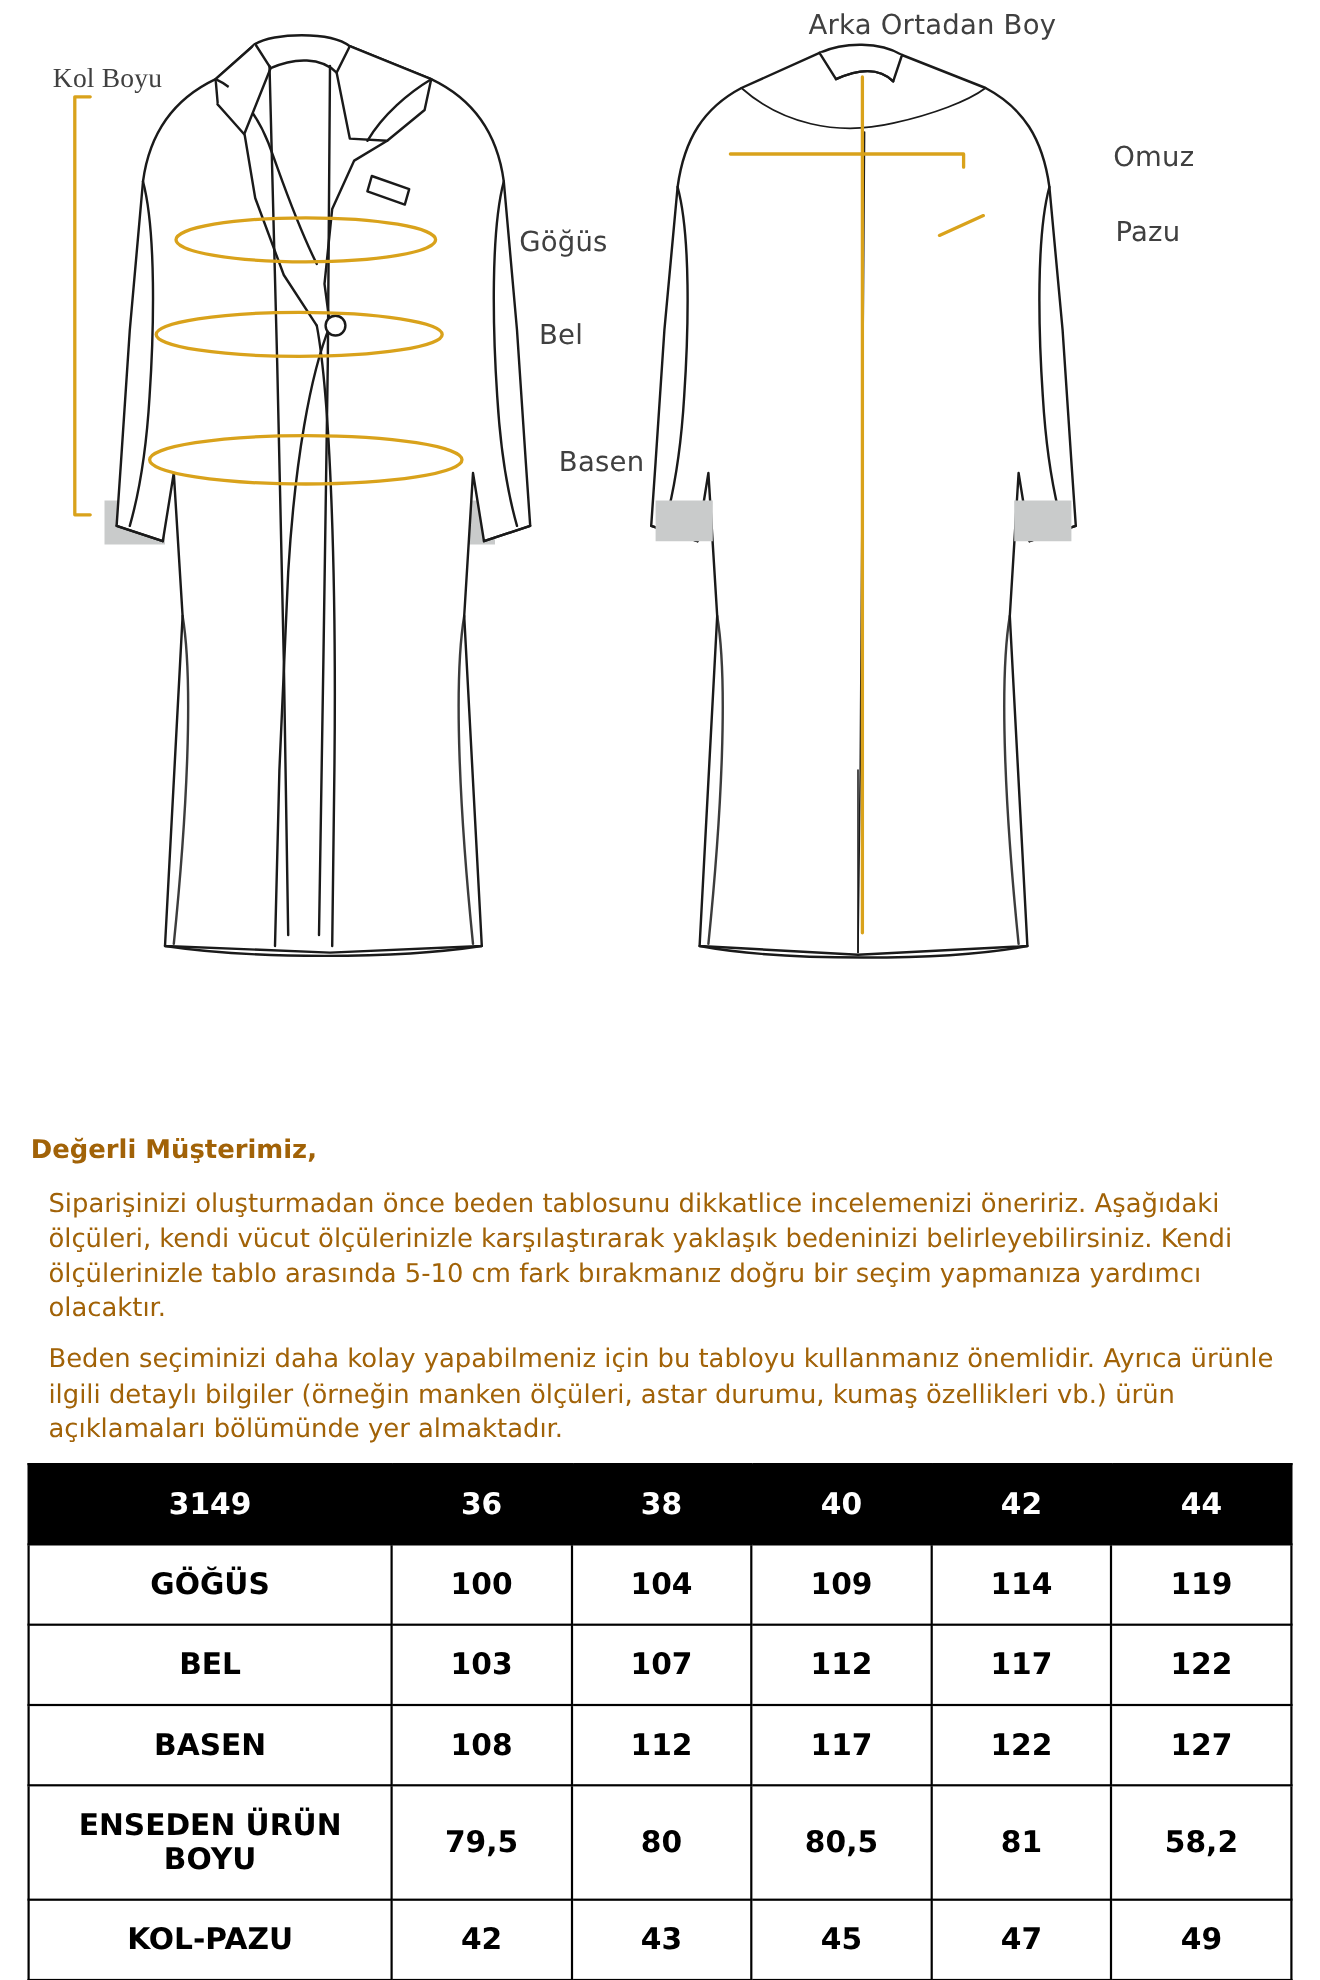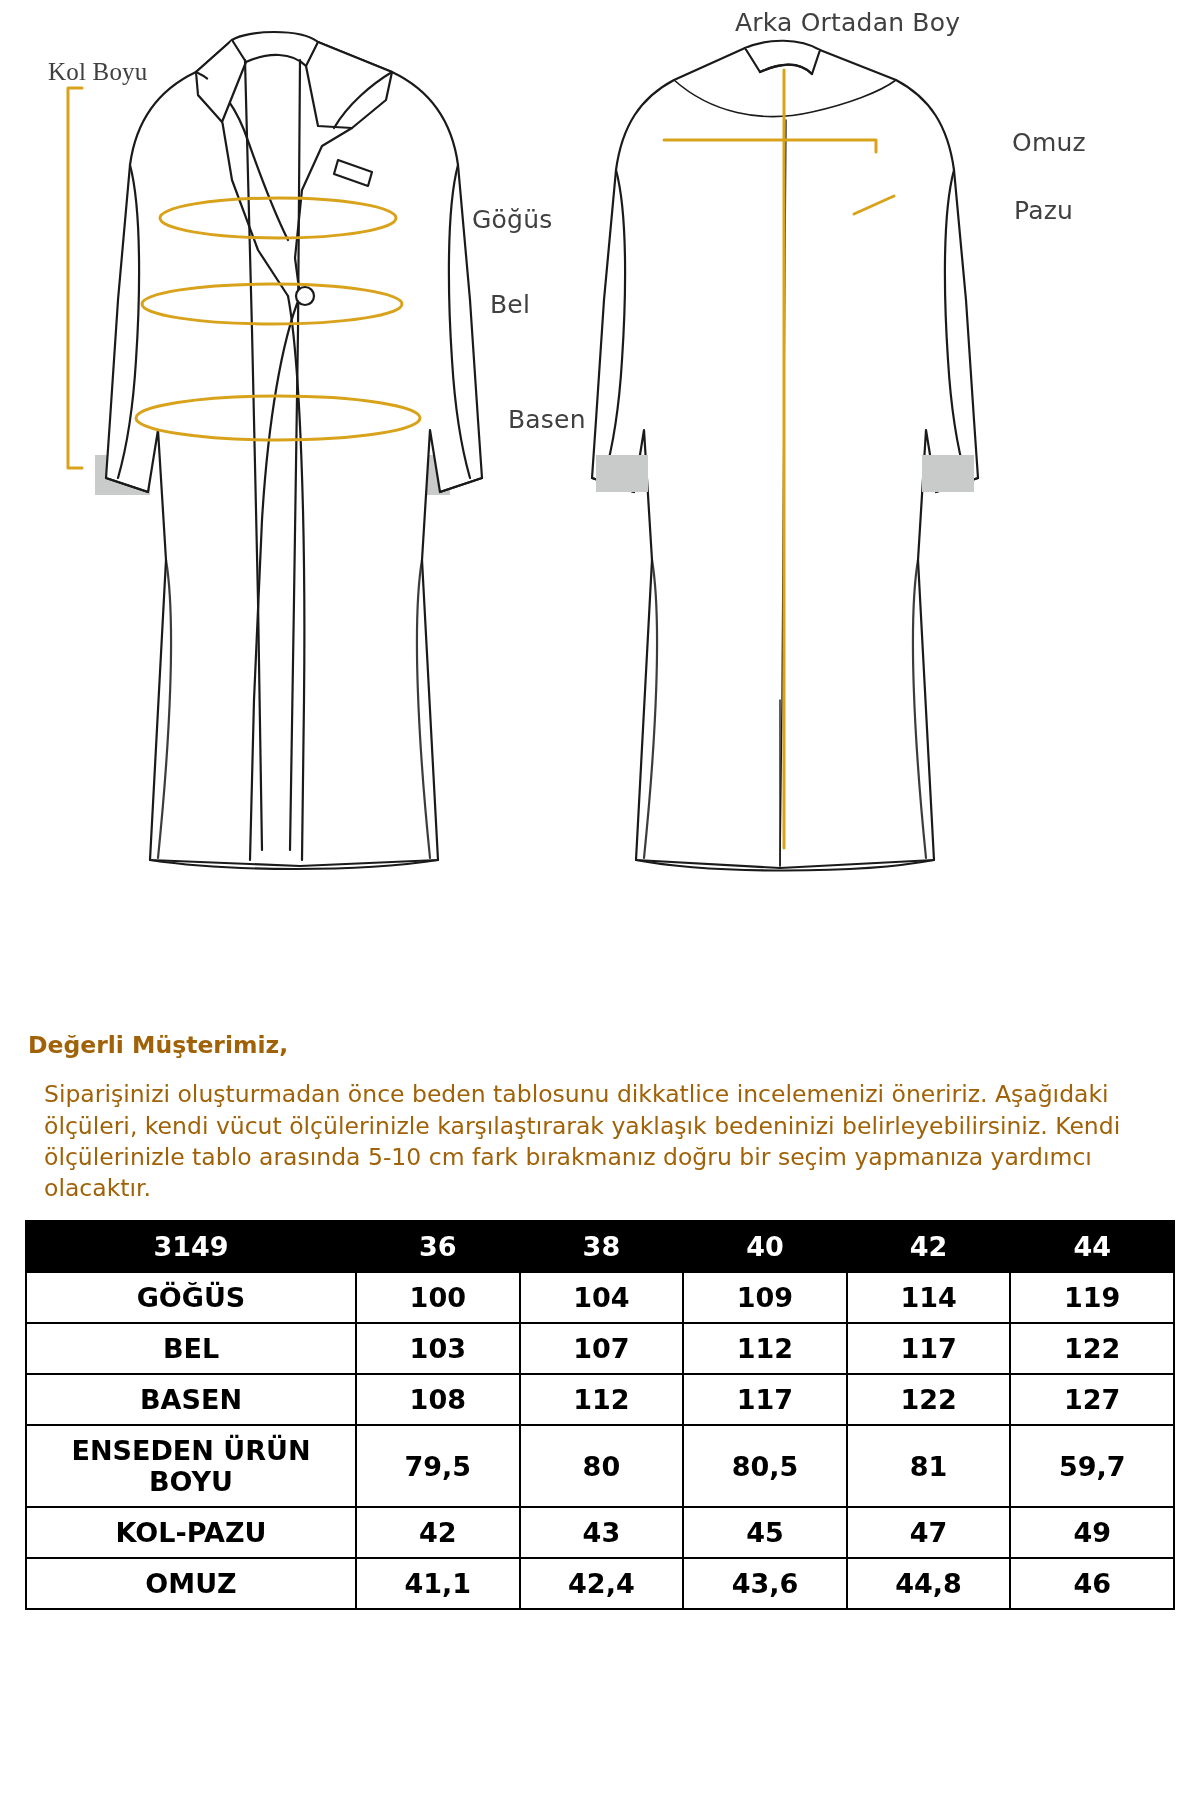--- a/index.html
+++ b/index.html
@@ -62,21 +62,21 @@
     border-collapse: collapse;
     width: 1150px;
     margin: 8px 25px 0 25px;
     table-layout: fixed;
   }
   .size-table th, .size-table td {
     border: 2px solid #000;
     text-align: center;
     font-size: 27px;
     font-weight: bold;
-    padding: 9px 2px;
+    padding: 20px 2px;
     color: #000;
     font-family: "DejaVu Sans", "Liberation Sans", sans-serif;
   }
   .size-table thead th {
     background: #000;
     color: #fff;
     border-color: #000;
   }
   .size-table tbody td.rowhead {
     text-align: center;
@@ -219,20 +219,21 @@
     <div class="dlabel" style="left:490px; top:290px;">Bel</div>
     <div class="dlabel" style="left:508px; top:405px;">Basen</div>
     <div class="dlabel" style="left:735px; top:8px;">Arka Ortadan Boy</div>
     <div class="dlabel" style="left:1012px; top:128px;">Omuz</div>
     <div class="dlabel" style="left:1014px; top:196px;">Pazu</div>
   </div>
 
   <div class="text-block">
     <div class="salute">Değerli Müşterimiz,</div>
     <p>Siparişinizi oluşturmadan önce beden tablosunu dikkatlice incelemenizi öneririz. Aşağıdaki ölçüleri, kendi vücut ölçülerinizle karşılaştırarak yaklaşık bedeninizi belirleyebilirsiniz. Kendi ölçülerinizle tablo arasında 5-10 cm fark bırakmanız doğru bir seçim yapmanıza yardımcı olacaktır.</p>
+    <p>Beden seçiminizi daha kolay yapabilmeniz için bu tabloyu kullanmanız önemlidir. Ayrıca ürünle ilgili detaylı bilgiler (örneğin manken ölçüleri, astar durumu, kumaş özellikleri vb.) ürün açıklamaları bölümünde yer almaktadır.</p>
   </div>
 
   <table class="size-table">
     <colgroup>
       <col class="firstcol">
       <col>
         <col>
         <col>
         <col>
         <col>
@@ -271,21 +272,21 @@
         <td>117</td>
         <td>122</td>
         <td>127</td>
       </tr>
       <tr>
         <td class="rowhead">ENSEDEN ÜRÜN BOYU</td>
         <td>79,5</td>
         <td>80</td>
         <td>80,5</td>
         <td>81</td>
-        <td>59,7</td>
+        <td>58,2</td>
       </tr>
       <tr>
         <td class="rowhead">KOL-PAZU</td>
         <td>42</td>
         <td>43</td>
         <td>45</td>
         <td>47</td>
         <td>49</td>
       </tr>
       <tr>

